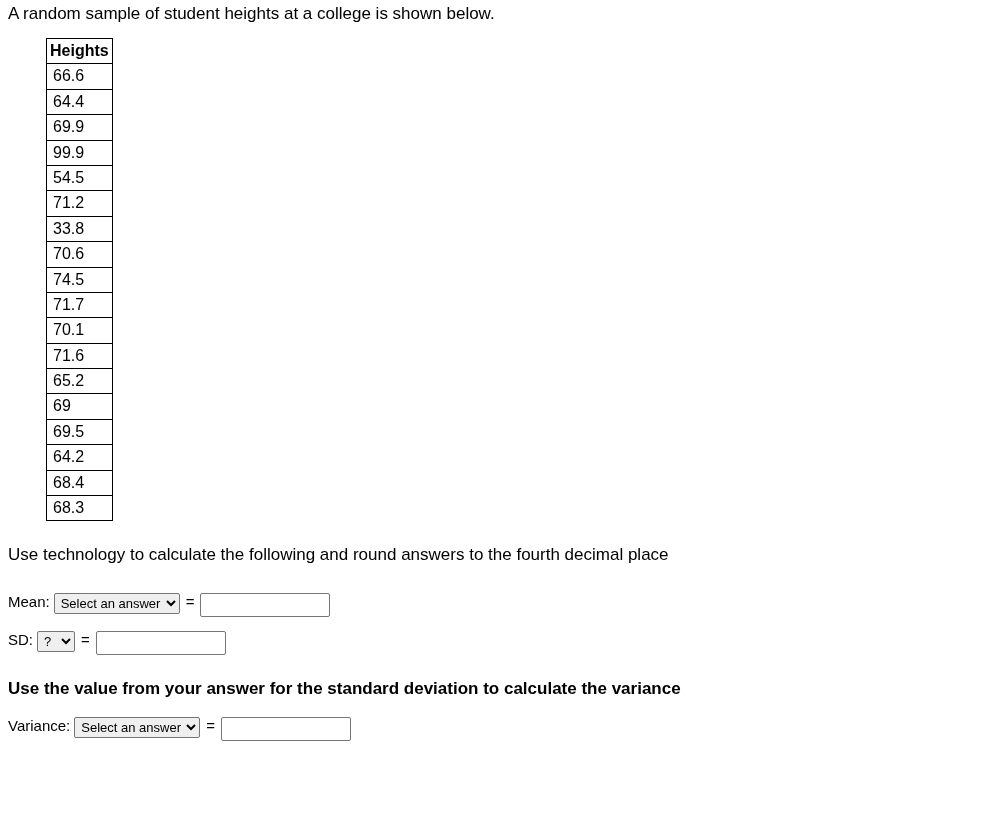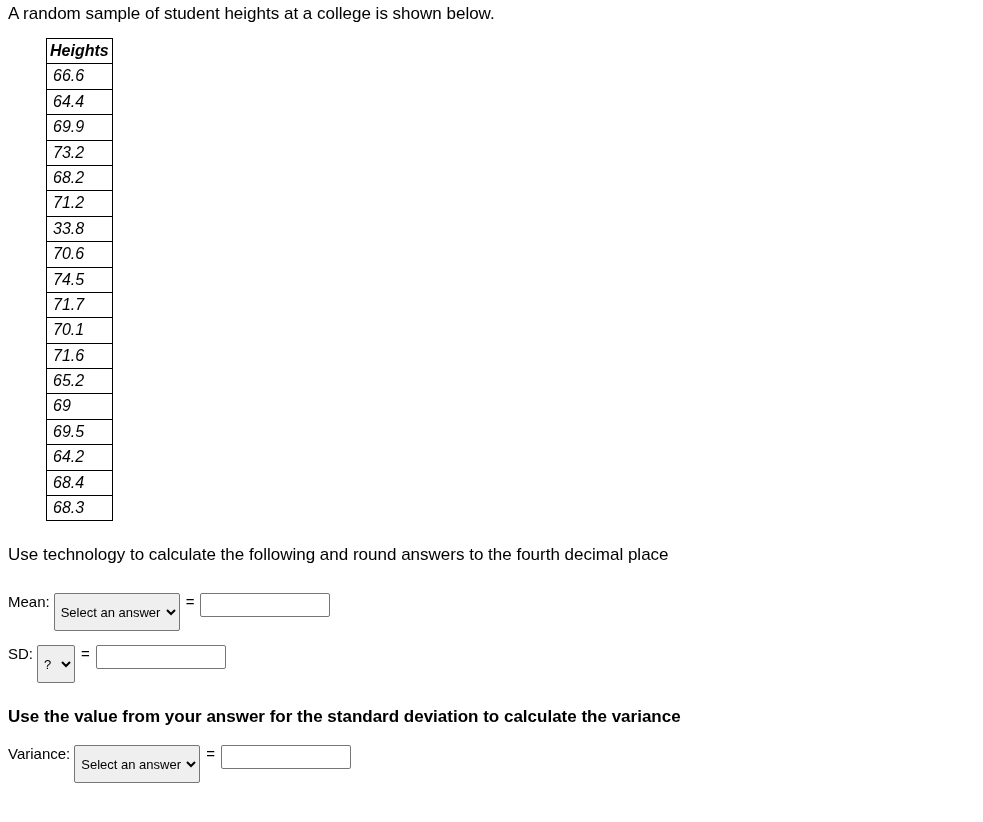--- a/index.html
+++ b/index.html
@@ -11,21 +11,20 @@
     width: 983px;
     box-sizing: border-box;
   }
   .intro {
     margin-bottom: 14px;
   }
   table.heights {
     border-collapse: collapse;
     margin-left: 38px;
     margin-top: 12px;
-    font-style: italic;
   }
   table.heights th, table.heights td {
     border: 1px solid #000;
     padding: 1px 6px;
     text-align: left;
     font-size: 16px;
     line-height: 1.4;
   }
   table.heights th {
     font-weight: bold;
@@ -46,21 +45,21 @@
   .answer-row .label {
     font-family: Arial, sans-serif;
   }
   select {
     font-family: Arial, sans-serif;
     font-size: 13px;
     background: #efefef;
     border: 1px solid #767676;
     border-radius: 2px;
     padding: 1px 2px;
-    height: 38px;
+    height: 21px;
   }
   input[type="text"] {
     font-family: Arial, sans-serif;
     font-size: 14px;
     border: 1px solid #767676;
     border-radius: 2px;
     padding: 2px 4px;
     height: 18px;
     width: 120px;
   }
@@ -90,24 +89,24 @@
     <tr>
         <td>66.6</td>
       </tr>
     <tr>
         <td>64.4</td>
       </tr>
     <tr>
         <td>69.9</td>
       </tr>
     <tr>
-        <td>73.2</td>
+        <td>99.9</td>
       </tr>
     <tr>
-        <td>68.2</td>
+        <td>54.5</td>
       </tr>
     <tr>
         <td>71.2</td>
       </tr>
     <tr>
         <td>33.8</td>
       </tr>
     <tr>
         <td>70.6</td>
       </tr>

